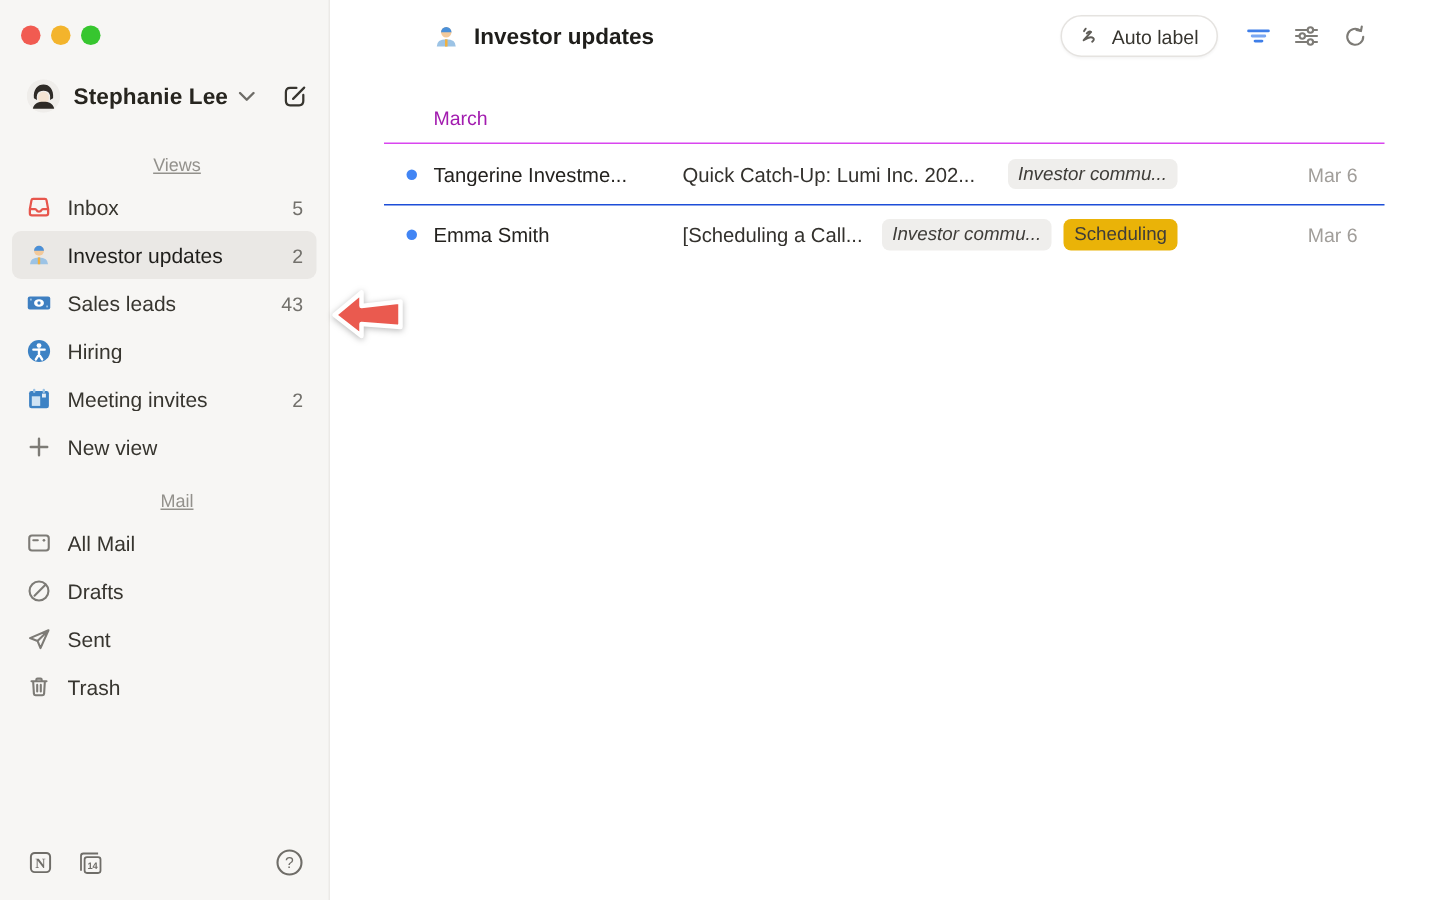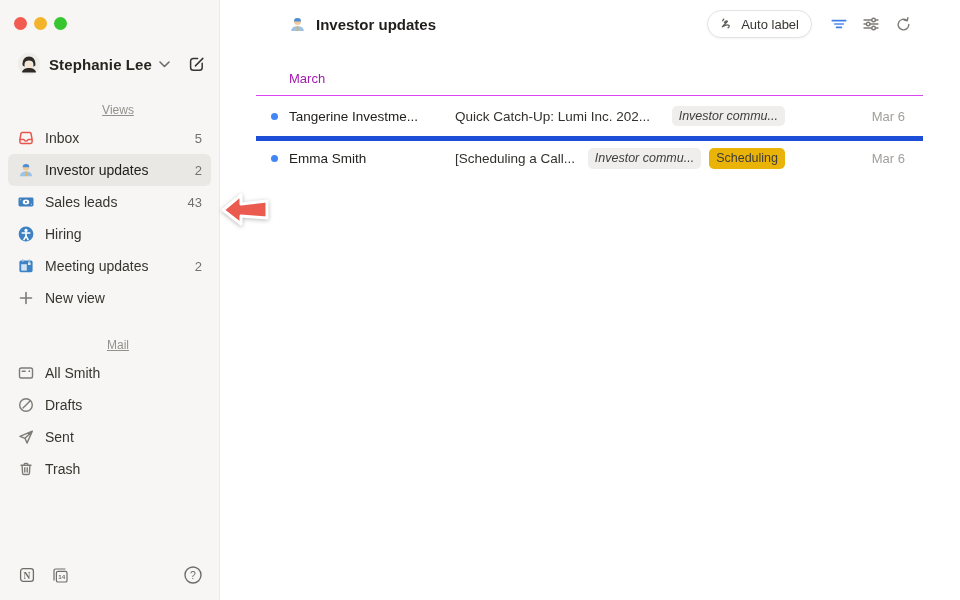--- a/index.html
+++ b/index.html
@@ -27,21 +27,21 @@
   .section-label { font-size:12px; font-weight:500; color:#93918c; margin:26px 0 5px 17px;text-decoration:underline; }
   .side-list { list-style:none; margin:0 8px; }
   .side-item {
     display:flex; align-items:center; height:32px; padding:0 9px; border-radius:6px;
     cursor:pointer; font-size:14px; color:#37352f;
   }
   .side-item.selected { background:#eae8e5; font-weight:500; color:#1f1e1b; }
   .side-item .it-icon { width:18px; height:18px; display:flex; align-items:center; justify-content:center; flex-shrink:0; }
   .side-item .it-label { margin-left:10px; white-space:nowrap; overflow:hidden; text-overflow:ellipsis; }
   .side-item .it-count { margin-left:auto; font-size:13px; color:#73716c; }
-  .mail-gap { margin-top:24px; }
+  .mail-gap { margin-top:13px; }
   .side-footer { margin-top:auto; display:flex; align-items:center; padding:0 16px 15px 18px; gap:15px; }
   .side-footer .f-help { margin-left:auto; }
   .icon-btn { display:flex; align-items:center; justify-content:center; cursor:pointer; }
   
   .main { flex:1; display:flex; flex-direction:column; background:#fff; position:relative; }
   .main-header { height:48px; display:flex; align-items:center; padding:0 44px 0 68px; }
   .mh-icon { width:19px; height:19px; display:flex; }
   .mh-title { margin-left:9px; font-size:15px; font-weight:700; color:#1f1e1b; }
   .mh-right { margin-left:auto; display:flex; align-items:center; gap:6px; }
   .pill-btn {
@@ -51,21 +51,21 @@
     margin-right:8px;
   }
   .hdr-icon-btn { width:26px; height:26px; border-radius:5px; display:flex; align-items:center; justify-content:center; cursor:pointer; }
   
   .list-wrap { margin:0 37px 0 36px; }
   .group-header {
     height:48px; display:flex; align-items:flex-end; padding:0 0 9px 33px;
     border-bottom:1px solid #d946ef; font-size:13px; font-weight:500; color:#a21caf;
   }
   .email-row { display:flex; align-items:center; height:40px; cursor:pointer; }
-  .email-row + .email-row { border-top:5px solid #1d4ed8; }
+  .email-row + .email-row { border-top:1px solid #1d4ed8; }
   .dot-col { width:33px; display:flex; align-items:center; flex-shrink:0; }
   .unread-dot { width:7px; height:7px; border-radius:50%; background:#4285f4; margin-left:15px; }
   .sender { width:166px; flex-shrink:0; font-size:13.5px; font-weight:400; color:#24221f;
             white-space:nowrap; overflow:hidden; text-overflow:ellipsis; padding-right:32px; }
   .subject { flex:1; font-size:13.5px; color:#33312d; white-space:nowrap; overflow:hidden;
              text-overflow:ellipsis; padding-right:8px; }
   .tags { display:flex; gap:8px; flex-shrink:0; }
   .tag { font-size:12.5px; line-height:1; padding:4px 7px; border-radius:5px; color:#3f3d39;
          white-space:nowrap; }
   .tag-gray { background:#efeeec;font-style:italic; }
@@ -163,21 +163,21 @@
       <li class="side-item">
         <span class="it-icon">
           <svg width="18" height="18" viewBox="0 0 18 18">
             <rect x="2.4" y="3.6" width="13.2" height="11.6" rx="1.6" fill="#3d82c4"></rect>
             <rect x="4.2" y="7.2" width="5.6" height="6.4" fill="#cfe3f4"></rect>
             <rect x="11" y="5.4" width="2.6" height="2.6" fill="#fff" opacity=".85"></rect>
             <rect x="5" y="2.2" width="1.6" height="2.8" rx=".8" fill="#9cc3e5"></rect>
             <rect x="11.4" y="2.2" width="1.6" height="2.8" rx=".8" fill="#9cc3e5"></rect>
           </svg>
         </span>
-        <span class="it-label">Meeting updates</span>
+        <span class="it-label">Meeting invites</span>
         <span class="it-count">2</span>
       </li>
       <li class="side-item">
         <span class="it-icon">
           <svg width="16" height="16" viewBox="0 0 16 16" stroke="#7d7b76" stroke-width="1.6" stroke-linecap="round">
             <path d="M8 2.5v11M2.5 8h11"></path>
           </svg>
         </span>
         <span class="it-label">New view</span>
       </li>
@@ -186,21 +186,21 @@
   <div class="section-label mail-gap">Mail</div>
   <ul class="side-list" id="mail-list">
       <li class="side-item">
         <span class="it-icon">
           <svg width="18" height="18" viewBox="0 0 18 18" fill="none" stroke="#7d7b76" stroke-width="1.4" stroke-linecap="round">
             <rect x="2.5" y="4" width="13" height="10" rx="1.8"></rect>
             <path d="M5.2 7.2h3"></path>
             <circle cx="12.3" cy="7.2" r=".9" fill="#7d7b76" stroke="none"></circle>
           </svg>
         </span>
-        <span class="it-label">All Smith</span>
+        <span class="it-label">All Mail</span>
       </li>
       <li class="side-item">
         <span class="it-icon">
           <svg width="18" height="18" viewBox="0 0 18 18" fill="none" stroke="#7d7b76" stroke-width="1.4" stroke-linecap="round">
             <circle cx="9" cy="9" r="6.3"></circle>
             <path d="M6 12.1l7.3-7.3"></path>
           </svg>
         </span>
         <span class="it-label">Drafts</span>
       </li>

